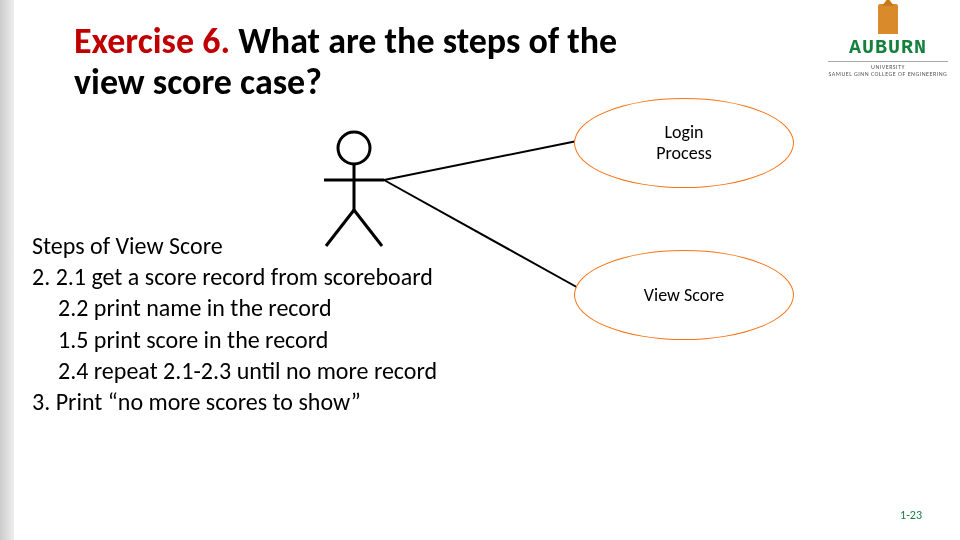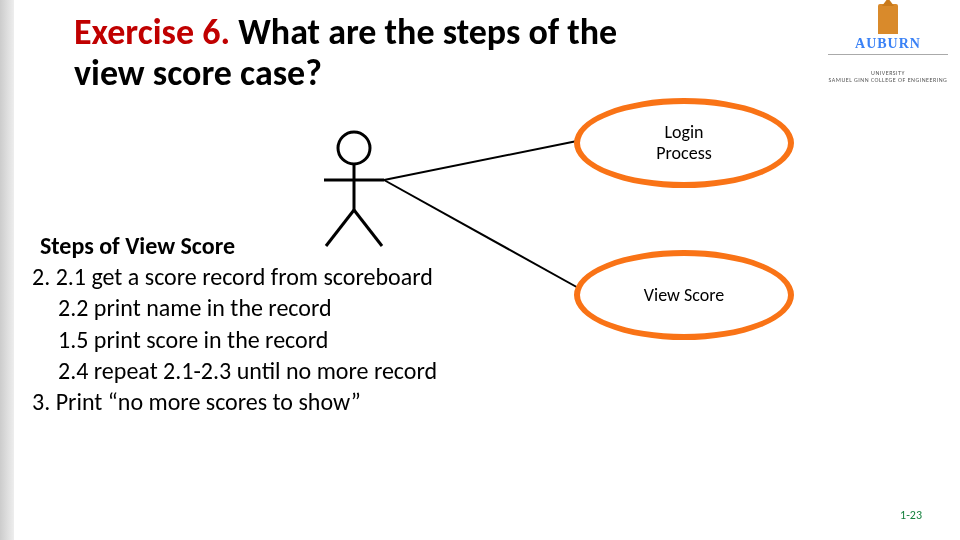--- a/index.html
+++ b/index.html
@@ -1,33 +1,33 @@
 <!DOCTYPE html>
 <html><head>
 <meta charset="utf-8">
 <style>
   * { box-sizing: border-box; margin: 0; padding: 0; }
   html, body { width: 960px; height: 540px; font-family: Calibri, Arial, sans-serif; background: #fff; position: relative; overflow: hidden; }
   .sidebar { position: absolute; left: 0; top: 0; width: 14px; height: 540px; background: linear-gradient(90deg, #ccc 0%, #eee 100%); }
   .slide { position: absolute; left: 14px; top: 0; width: 946px; height: 540px; }
-  .title { position: absolute; left: 60px; top: 12px; width: 560px; font-size: 36px; line-height: 1.15; color: #000; }
+  .title { position: absolute; left: 60px; top: 21px; width: 560px; font-size: 36px; line-height: 1.15; color: #000; }
   .title .red { color: #c00000; }
   .logo { position: absolute; right: 12px; top: 4px; width: 120px; text-align: center; }
   .logo .tower { width: 20px; height: 30px; background: #d98a2b; margin: 0 auto 2px; border-radius: 2px 2px 0 0; position: relative; }
   .logo .tower:before { content:""; position:absolute; top:-6px; left:50%; transform:translateX(-50%); border-left:6px solid transparent; border-right:6px solid transparent; border-bottom:8px solid #c97a1b; }
-  .logo .aub { font-family: Liberation Serif, serif; color: #3b82f6; font-weight: bold; font-size: 14px; letter-spacing: 1px; }
-  .logo .sub { font-size: 6px; color: #555; letter-spacing: 0.5px; line-height: 1.1; margin-top: 2px; border-top: 1px solid #aaa; padding-top: 15px; }
+  .logo .aub { font-family: Liberation Mono, monospace; color: #15803d; font-weight: bold; font-size: 20px; letter-spacing: 1px; }
+  .logo .sub { font-size: 6px; color: #555; letter-spacing: 0.5px; line-height: 1.1; margin-top: 2px; border-top: 1px solid #aaa; padding-top: 2px; }
   .actor { position: absolute; left: 300px; top: 130px; }
   .actor svg { display:block; }
-  .usecase { position: absolute; border: 6px solid #f97316; border-radius: 50%; background: #fff; display: flex; align-items: center; justify-content: center; text-align: center; font-size: 18px; line-height: 1.15; }
+  .usecase { position: absolute; border: 1px solid #f97316; border-radius: 50%; background: #fff; display: flex; align-items: center; justify-content: center; text-align: center; font-size: 18px; line-height: 1.15; }
   .uc1 { left: 560px; top: 98px; width: 220px; height: 90px; }
   .uc2 { left: 560px; top: 250px; width: 220px; height: 90px; text-align: center; }
   .conn { position: absolute; left: 0; top: 0; width: 946px; height: 540px; pointer-events: none; }
   .steps { position: absolute; left: 18px; top: 230px; width: 520px; font-size: 24px; line-height: 1.3; color: #000; }
-  .steps .h { font-weight: bold; margin-left: 8px; }
+  .steps .h { font-weight: normal; }
   .steps .ind { padding-left: 26px; }
   .footer { position: absolute; right: 38px; bottom: 18px; font-size: 12px; color: #15803d; }
 </style>
 </head>
 <body>
 
 <div class="sidebar"></div>
 <div class="slide">
 
   <h1 class="title">

